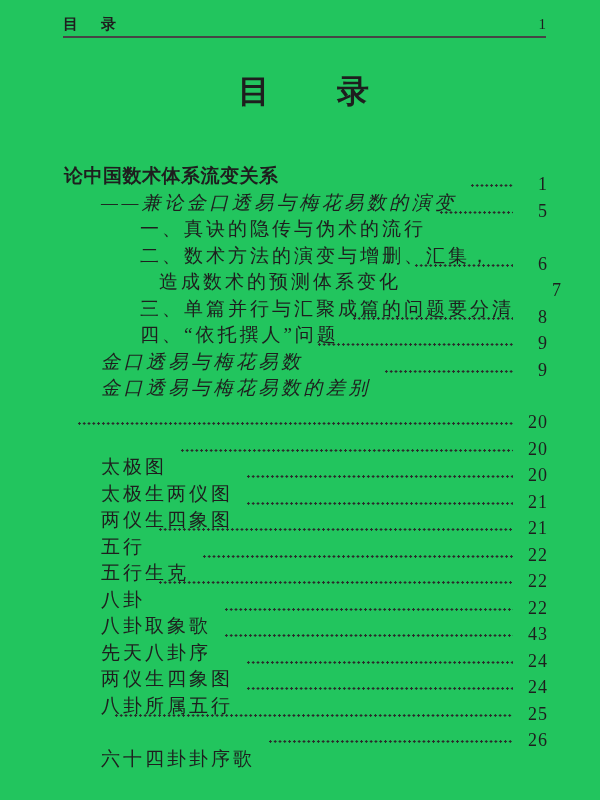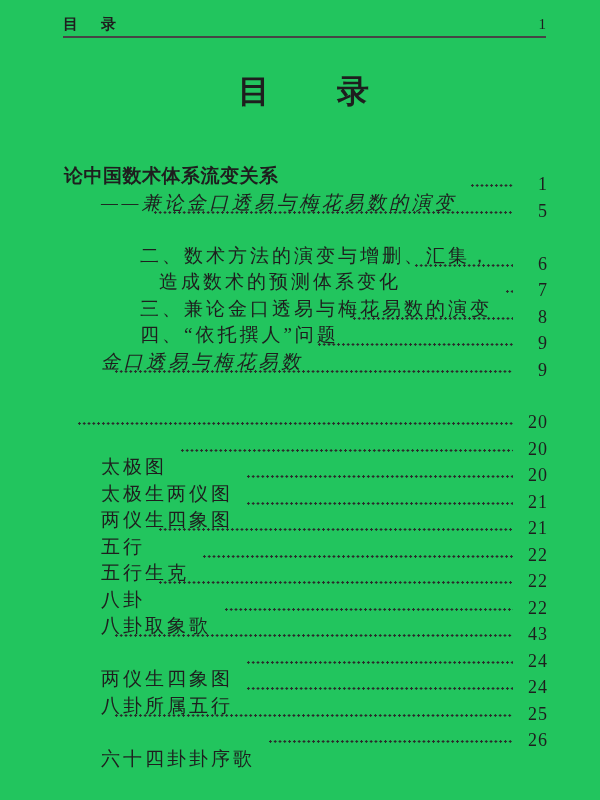--- a/index.html
+++ b/index.html
@@ -71,49 +71,51 @@
     <span class="t">论中国数术体系流变关系</span>
 
     <span class="pg"></span>
   </div>
         <div class="row ind-1 kai">
     <span class="t">——兼论金口透易与梅花易数的演变</span>
     <span class="leader"></span>
     <span class="pg">1</span>
   </div>
         <div class="row ind-2 normal">
+    <span class="t">一、真诀的隐传与伪术的流行</span>
     <span class="leader"></span>
     <span class="pg">5</span>
   </div>
         <div class="row ind-2 normal no-page">
     <span class="t">二、数术方法的演变与增删、汇集，</span>
 
     <span class="pg"></span>
   </div>
         <div class="row ind-3 normal">
     <span class="t">造成数术的预测体系变化</span>
     <span class="leader"></span>
     <span class="pg">6</span>
   </div>
         <div class="row ind-2 normal">
-    <span class="t">三、兼论金口透易与梅花易数的演变</span>
+    <span class="t">三、单篇并行与汇聚成篇的问题要分清</span>
     <span class="leader"></span>
     <span class="pg">7</span>
   </div>
         <div class="row ind-2 normal">
     <span class="t">四、“依托撰人”问题</span>
     <span class="leader"></span>
     <span class="pg">8</span>
   </div>
         <div class="row ind-1 kai">
     <span class="t">金口透易与梅花易数</span>
     <span class="leader"></span>
     <span class="pg">9</span>
   </div>
         <div class="row ind-1 kai">
+    <span class="t">金口透易与梅花易数的差别</span>
     <span class="leader"></span>
     <span class="pg">9</span>
   </div>
       </div>
       <div class="section">
         <div class="row ind-0 bold">
     <span class="leader"></span>
     <span class="pg">20</span>
   </div>
         <div class="row ind-1 normal">
@@ -145,20 +147,21 @@
     <span class="t">八卦</span>
     <span class="leader"></span>
     <span class="pg">22</span>
   </div>
         <div class="row ind-1 normal">
     <span class="t">八卦取象歌</span>
     <span class="leader"></span>
     <span class="pg">22</span>
   </div>
         <div class="row ind-1 normal">
+    <span class="t">先天八卦序</span>
     <span class="leader"></span>
     <span class="pg">43</span>
   </div>
         <div class="row ind-1 normal">
     <span class="t">两仪生四象图</span>
     <span class="leader"></span>
     <span class="pg">24</span>
   </div>
         <div class="row ind-1 normal">
     <span class="t">八卦所属五行</span>

